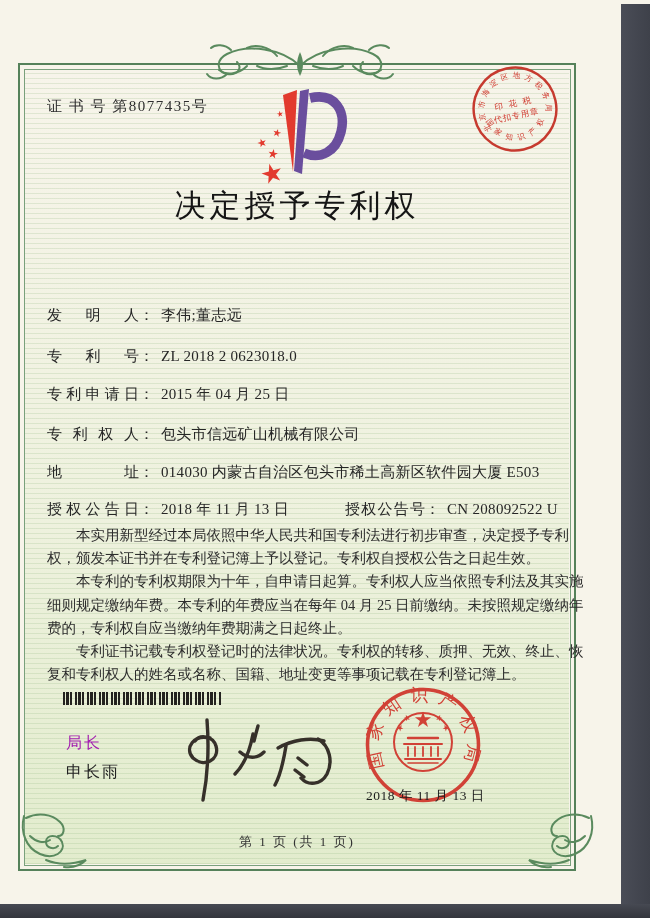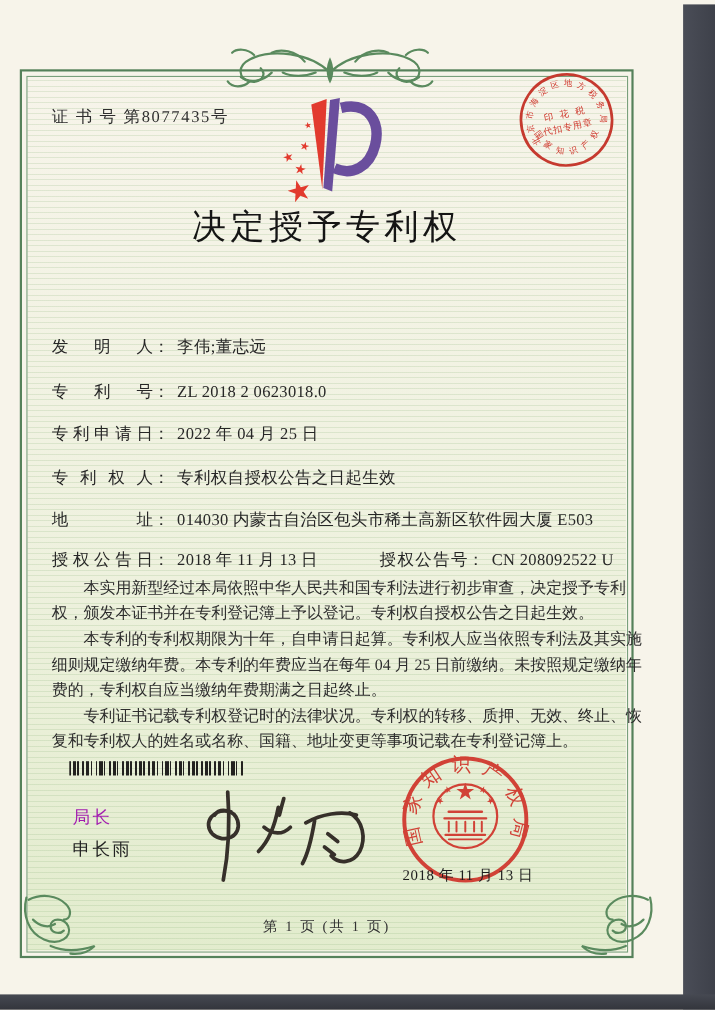--- a/index.html
+++ b/index.html
@@ -98,24 +98,24 @@
 
   <div class="abs title">决定授予专利权</div>
 
   <div class="abs row" style="top:306px">
     <span class="lbl">发明人</span><span>：</span><span class="val">李伟;董志远</span>
   </div>
   <div class="abs row" style="top:347px">
     <span class="lbl">专利号</span><span>：</span><span class="val">ZL 2018 2 0623018.0</span>
   </div>
   <div class="abs row" style="top:385px">
-    <span class="lbl">专利申请日</span><span>：</span><span class="val">2022 年 04 月 25 日</span>
+    <span class="lbl">专利申请日</span><span>：</span><span class="val">2015 年 04 月 25 日</span>
   </div>
   <div class="abs row" style="top:425px">
-    <span class="lbl">专利权人</span><span>：</span><span class="val">专利权自授权公告之日起生效</span>
+    <span class="lbl">专利权人</span><span>：</span><span class="val">包头市信远矿山机械有限公司</span>
   </div>
   <div class="abs row" style="top:463px">
     <span class="lbl">地址</span><span>：</span><span class="val">014030 内蒙古自治区包头市稀土高新区软件园大厦 E503</span>
   </div>
   <div class="abs row" style="top:500px">
     <span class="lbl">授权公告日</span><span>：</span><span class="val">2018 年 11 月 13 日</span>
     <span class="grant">
       <span class="lbl">授权公告号</span><span>：</span><span class="val">CN 208092522 U</span>
     </span>
   </div>

